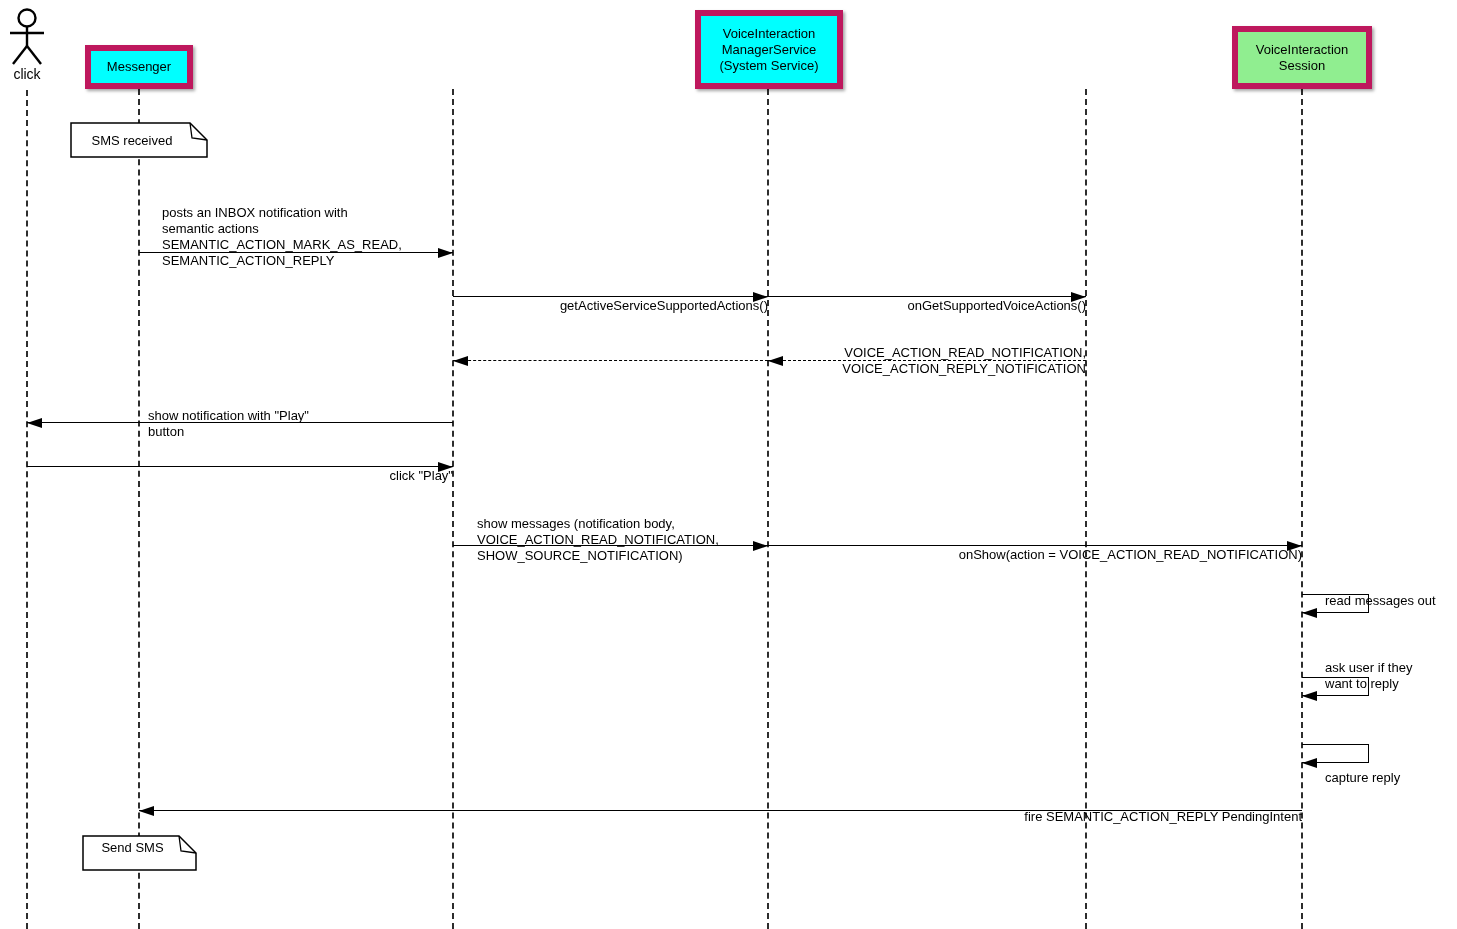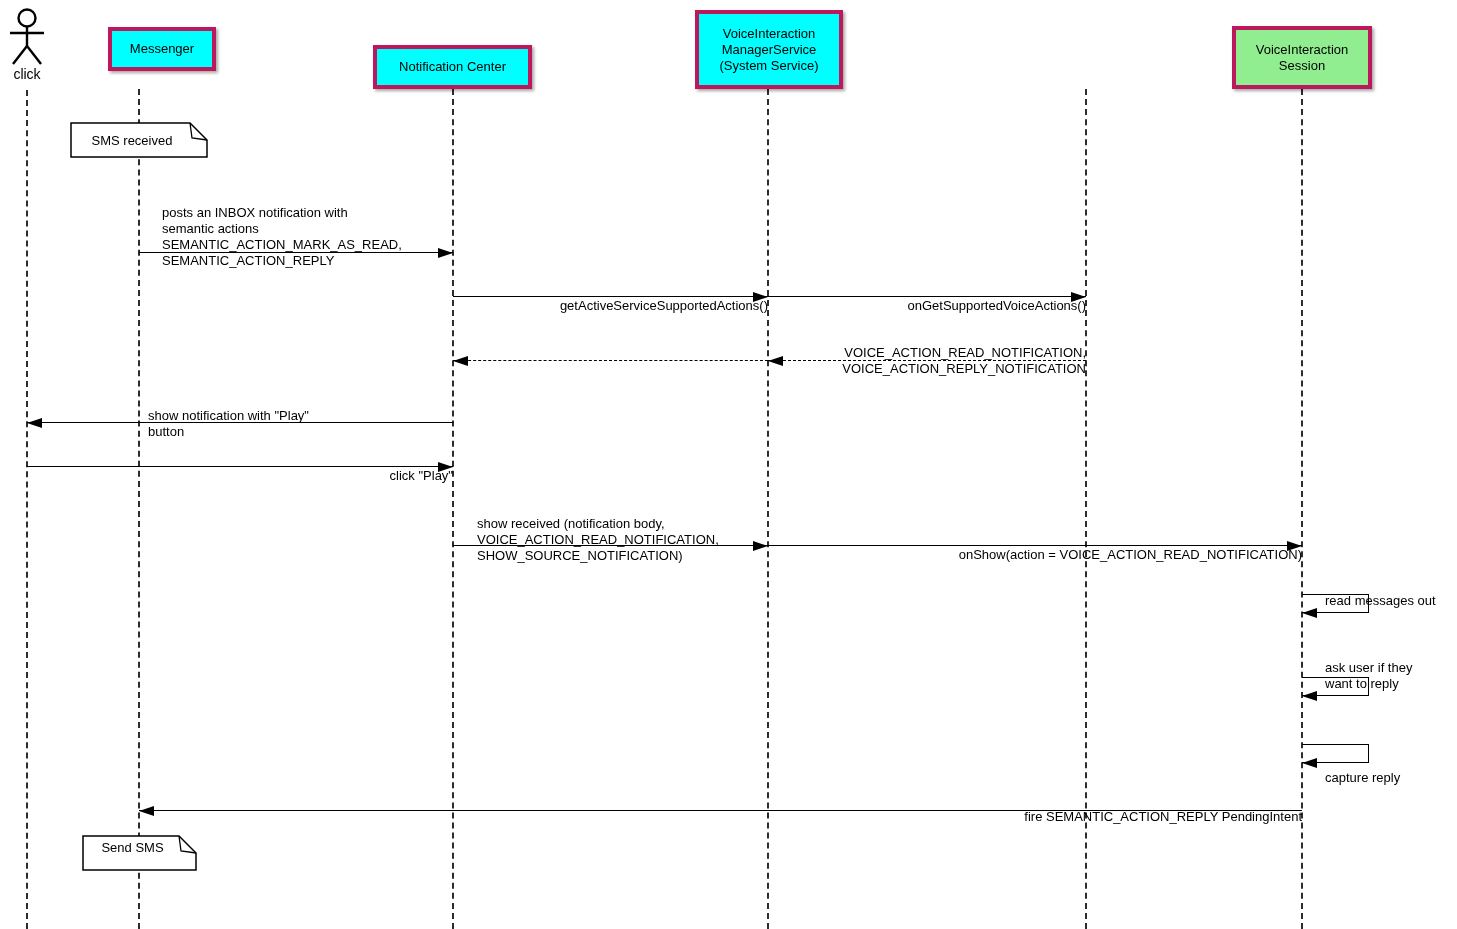--- a/index.html
+++ b/index.html
@@ -3,21 +3,21 @@
 <meta charset="utf-8">
 <style>
   * { margin:0; padding:0; box-sizing:border-box; }
   body { background:#fff; }
   .canvas {
     position:relative; width:1457px; height:929px; background:#ffffff;
     font-family:"Liberation Sans", sans-serif; color:#000; overflow:hidden;
   }
   .lifeline { position:absolute; width:0; border-left:2px dashed #2d2d2d; }
   .participant {
-    position:absolute; border:4px solid #be185d; display:flex; align-items:center;
+    position:absolute; border:6px solid #be185d; display:flex; align-items:center;
     justify-content:center; text-align:center; white-space:pre-line;
     font-size:13px; line-height:16px; box-shadow:2px 2px 3px rgba(0,0,0,0.35);
   }
   .msg-line { position:absolute; height:0; border-top:1.5px solid #000; }
   .msg-line.dashed { border-top-style:dashed; }
   .ah { position:absolute; width:0; height:0; border-top:5px solid transparent; border-bottom:5px solid transparent; }
   .ah.right { border-left:15px solid #000; }
   .ah.left  { border-right:15px solid #000; }
   .msg-label { position:absolute; font-size:13px; line-height:16px; white-space:pre-line;margin-top:20px; }
   .center { text-align:right; }
@@ -43,22 +43,21 @@
 
   <svg class="actor-figure" style="left:5px;top:8px" width="44" height="58" viewBox="0 0 44 58">
     <circle cx="22" cy="10" r="8.5" fill="none" stroke="#000" stroke-width="2.4"></circle>
     <line x1="22" y1="18.5" x2="22" y2="38" stroke="#000" stroke-width="2.4"></line>
     <line x1="5" y1="25" x2="39" y2="25" stroke="#000" stroke-width="2.4"></line>
     <line x1="22" y1="38" x2="8" y2="56" stroke="#000" stroke-width="2.4"></line>
     <line x1="22" y1="38" x2="36" y2="56" stroke="#000" stroke-width="2.4"></line>
   </svg>
   <div class="actor-label" style="left:0px;top:66px;width:54px">click</div>
 
-  <div class="participant" style="left: 85px; top: 27px; width: 108px; height: 44px; background-color: rgb(0, 255, 255); margin-left: 23px;">Messenger</div>
-  <div class="participant" style="left: 373px; top: 45px; width: 159px; height: 44px; background-color: rgb(0, 255, 255);">Notification Center</div>
+  <div class="participant" style="left: 85px; top: 45px; width: 108px; height: 44px; background-color: rgb(0, 255, 255);">Messenger</div>
   <div class="participant" style="left: 695px; top: 10px; width: 148px; height: 79px; background-color: rgb(0, 255, 255);">VoiceInteraction
 ManagerService
 (System Service)</div>
   <div class="participant" style="left: 1232px; top: 26px; width: 140px; height: 63px; background-color: rgb(144, 238, 144);">VoiceInteraction
 Session</div>
 
   <div class="note" style="left:70px;top:122px;width:138px;height:36px">
     <svg width="138" height="36" viewBox="0 0 138 36">
       <path d="M1,1 L120,1 L137,18 L137,35 L1,35 Z" fill="#ffffff" stroke="#000" stroke-width="1.5"></path>
       <path d="M120,1 L122,16 L137,18" fill="none" stroke="#000" stroke-width="1.3"></path>
@@ -91,21 +90,21 @@
 
   <div class="msg-label" style="left:148px;top:388px;width:300px">show notification with "Play"
 button</div>
   <div class="msg-line" style="left:27px;top:422px;width:426px"></div>
   <div class="ah left" style="left:27px;top:418px"></div>
 
   <div class="msg-label center" style="left:27px;top:448px;width:426px">click "Play"</div>
   <div class="msg-line" style="left:27px;top:466px;width:426px"></div>
   <div class="ah right" style="left:438px;top:462px"></div>
 
-  <div class="msg-label" style="left:477px;top:496px;width:300px">show received (notification body,
+  <div class="msg-label" style="left:477px;top:496px;width:300px">show messages (notification body,
 VOICE_ACTION_READ_NOTIFICATION,
 SHOW_SOURCE_NOTIFICATION)</div>
   <div class="msg-line" style="left:453px;top:545px;width:315px"></div>
   <div class="ah right" style="left:753px;top:541px"></div>
 
   <div class="msg-label center" style="left:768px;top:527px;width:534px">onShow(action = VOICE_ACTION_READ_NOTIFICATION)</div>
   <div class="msg-line" style="left:768px;top:545px;width:534px"></div>
   <div class="ah right" style="left:1287px;top:541px"></div>
 
   <div class="msg-label" style="left:1325px;top:573px;width:130px">read messages out</div>

